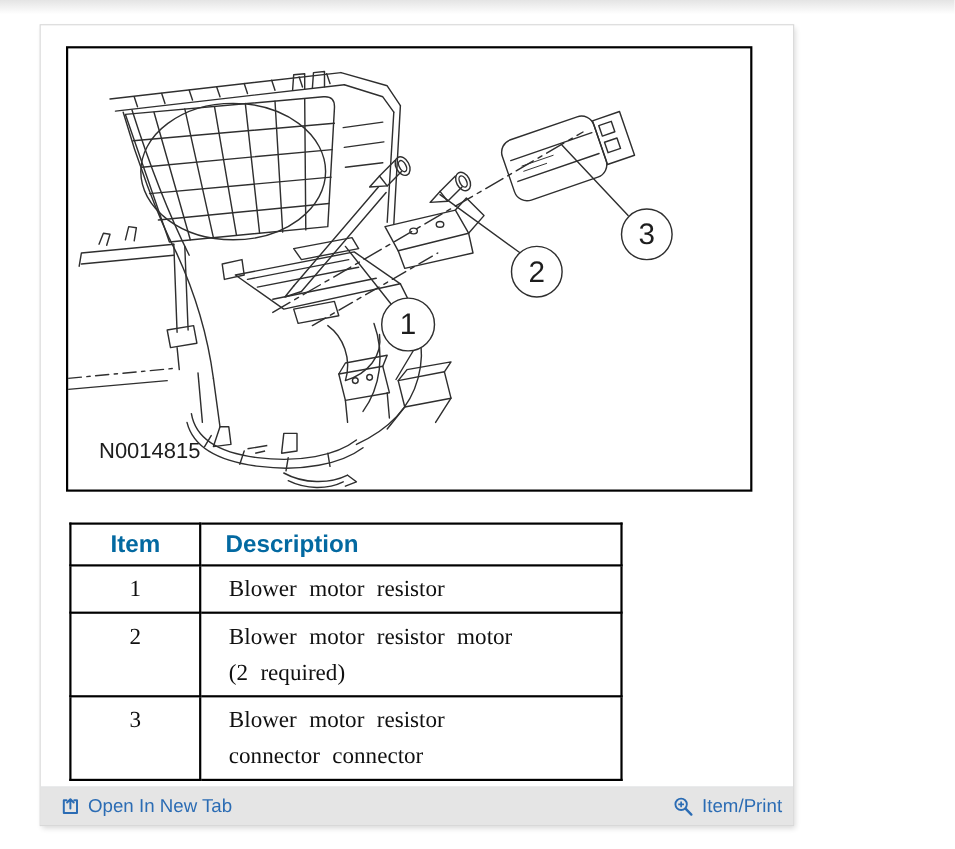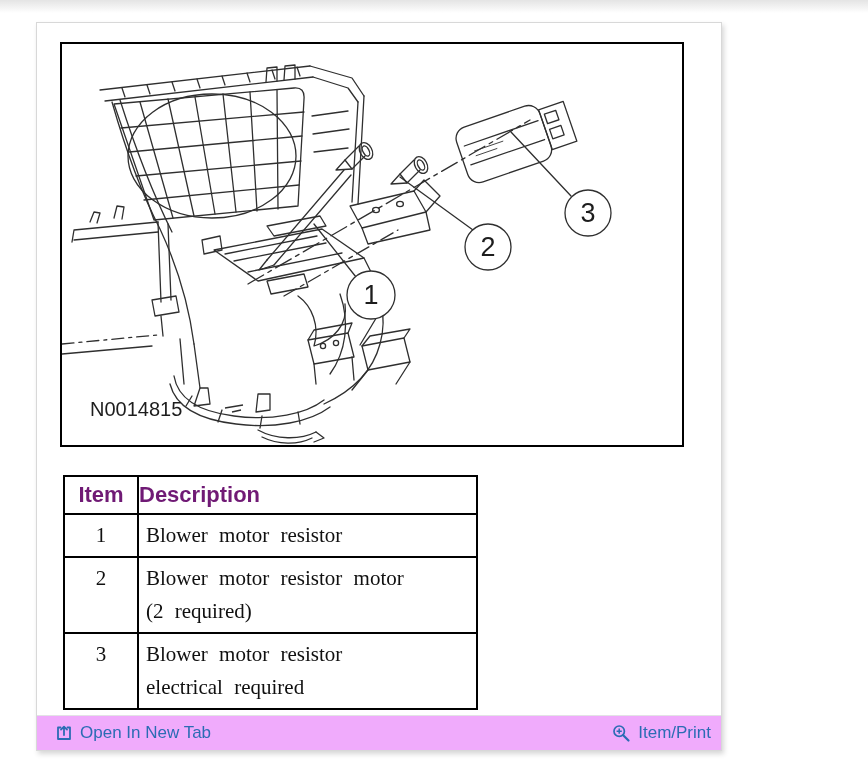--- a/index.html
+++ b/index.html
@@ -9,29 +9,29 @@
              background:linear-gradient(#e4e4e4,#ffffff);}
   .panel{position:absolute;left:36px;top:22px;width:684px;height:727px;
          background:#ffffff;border:1px solid #d8d8d8;
          box-shadow:2px 3px 5px rgba(0,0,0,0.16);}
   .figure-frame{position:absolute;left:23px;top:19px;width:620px;height:401px;
                 border:2px solid #000;background:#fff;}
   .figure-frame svg{display:block;}
   .parts-table{position:absolute;left:26px;top:452px;border-collapse:collapse;}
   .parts-table td,.parts-table th{border:2px solid #000;vertical-align:top;}
   .parts-table th{font-family:"Liberation Sans",sans-serif;font-weight:bold;
-                  font-size:22px;color:#701a75;padding:5px 0;text-align:left;}
+                  font-size:22px;color:#0369a1;padding:5px 22px;text-align:left;}
   .parts-table th.item-h{text-align:center;width:72px;}
   .parts-table th.desc-h{width:337px;}
   .cell-serif{font-family:"Liberation Serif",serif;font-size:21px;color:#101010;
               line-height:33px;}
   .item-cell{text-align:center;padding:4px 4px;}
-  .desc-cell{padding:4px 4px 4px 7px;word-spacing:6px;}
+  .desc-cell{padding:4px 4px 4px 25px;word-spacing:6px;}
   .footer-bar{position:absolute;left:0;bottom:0;width:100%;height:35px;
-              background:#f0abfc;border-top:1px solid #e2e3e5;
+              background:#e5e5e5;border-top:1px solid #e2e3e5;
               display:flex;align-items:center;justify-content:space-between;
               box-sizing:border-box;padding:0 10px 0 18px;}
   .foot-link{display:flex;align-items:center;gap:7px;color:#2b6cb4;
              font-size:17px;cursor:pointer;text-decoration:none;}
   .foot-link svg{display:block;}
   .num-text{font-family:"Liberation Sans",sans-serif;}
 </style>
 </head>
 <body>
 
@@ -191,21 +191,21 @@
           <td class="cell-serif item-cell">2</td>
           <td class="cell-serif desc-cell">
             <div>Blower motor resistor motor</div>
             <div>(2 required)</div>
           </td>
         </tr>
         <tr>
           <td class="cell-serif item-cell">3</td>
           <td class="cell-serif desc-cell">
             <div>Blower motor resistor</div>
-            <div>electrical required</div>
+            <div>connector connector</div>
           </td>
         </tr>
       </tbody>
     </table>
 
     <div class="footer-bar">
       <a class="foot-link">
         <svg width="18" height="18" viewBox="0 0 18 18">
           <path d="M5.5,3.5 H3 V15 H15 V3.5 H12.5" fill="none" stroke="#2b6cb4" stroke-width="1.8" stroke-linecap="round" stroke-linejoin="round"></path>
           <path d="M9,11 V3 M6,5.6 L9,2.6 L12,5.6" fill="none" stroke="#2b6cb4" stroke-width="1.8" stroke-linecap="round" stroke-linejoin="round"></path>

